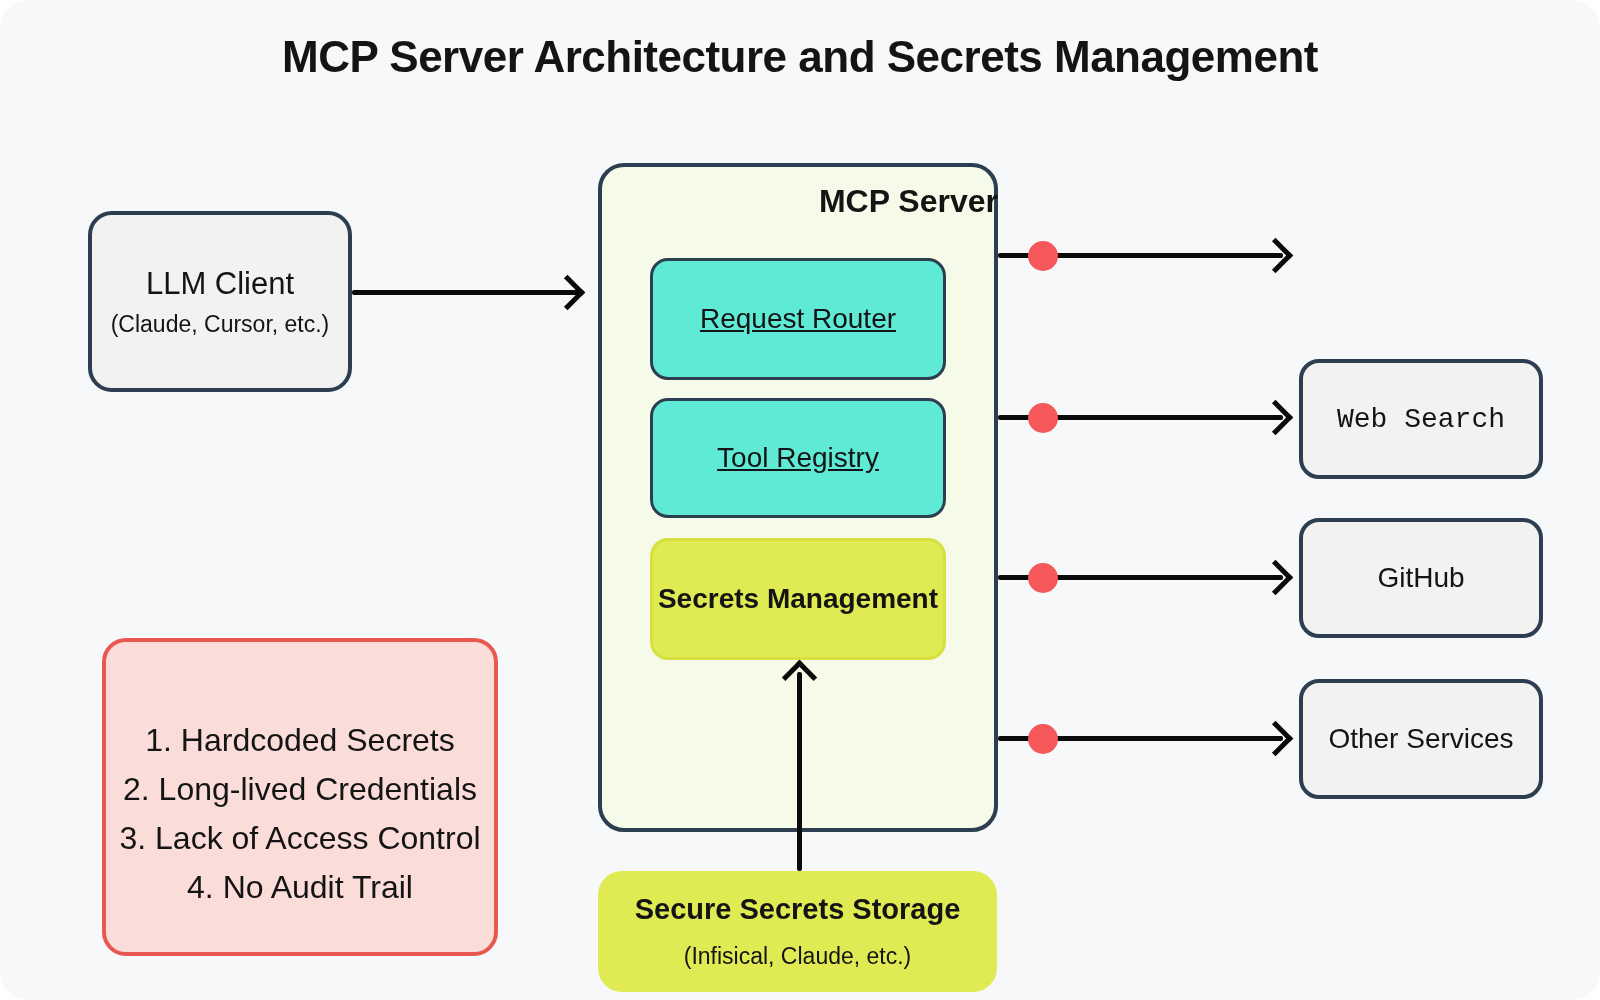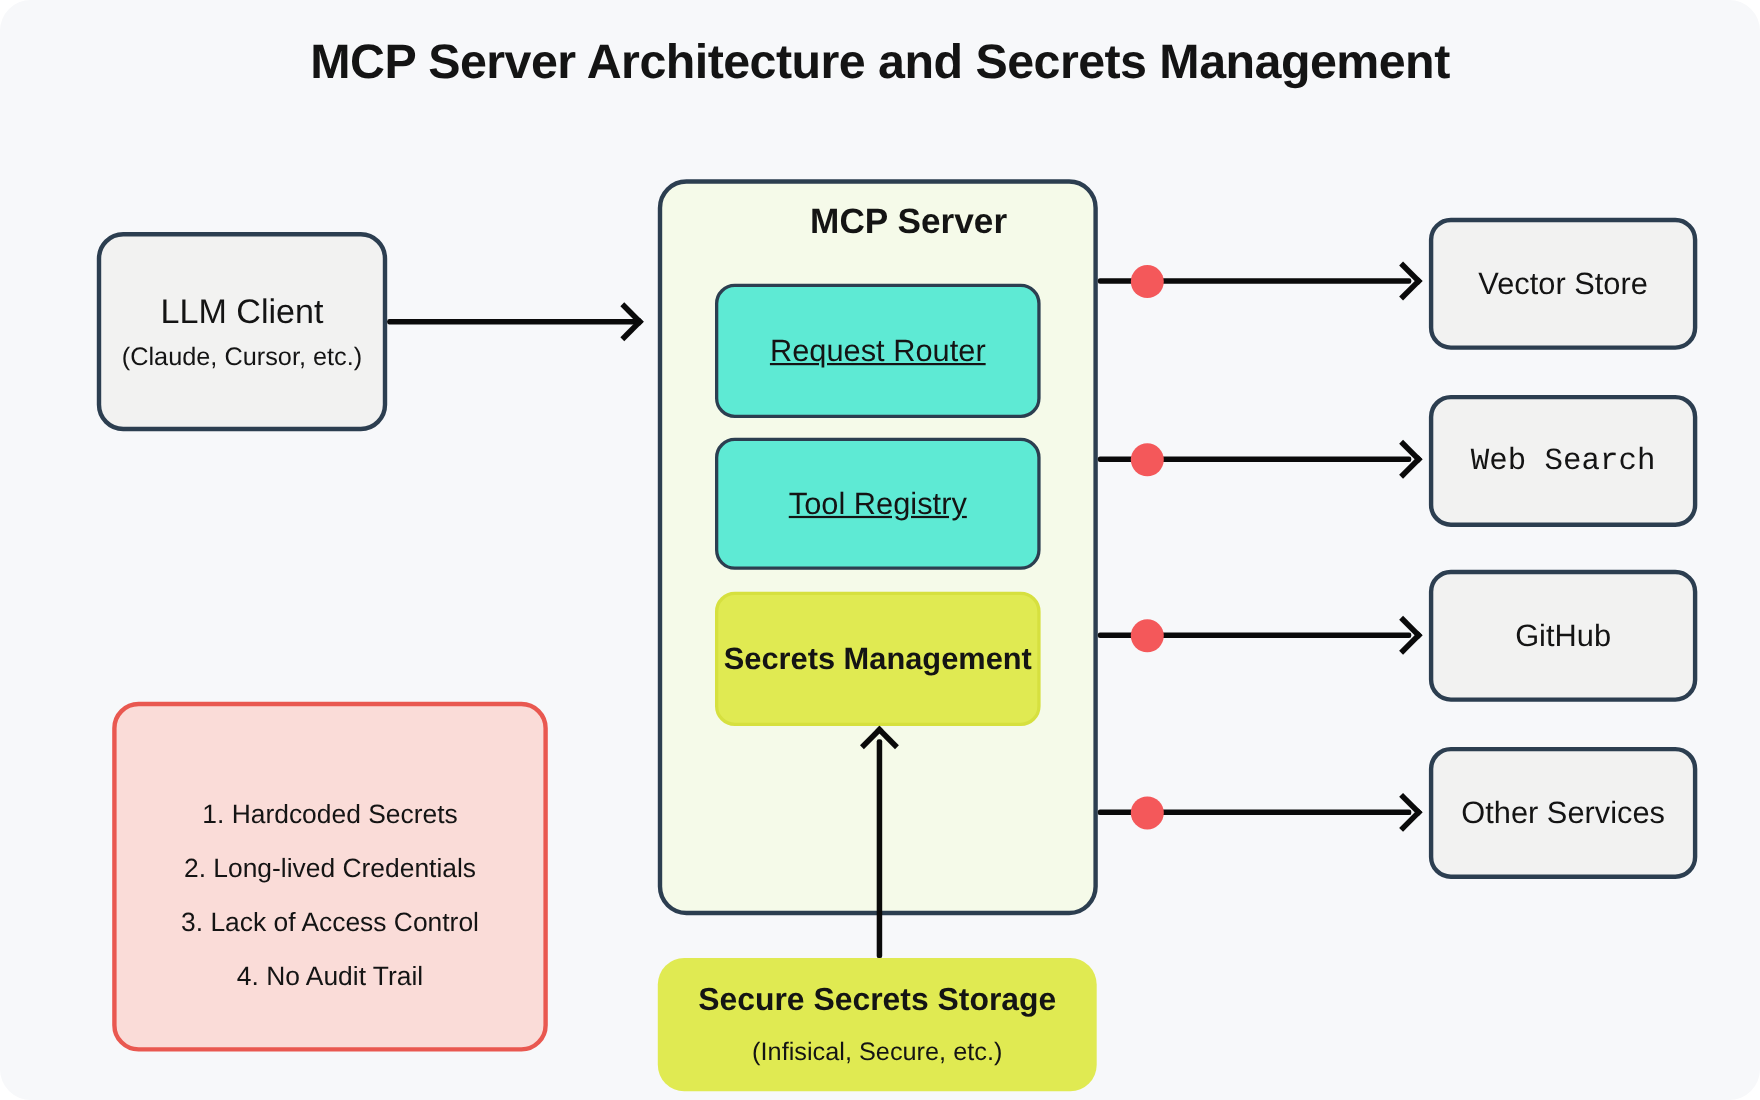--- a/index.html
+++ b/index.html
@@ -21,21 +21,21 @@
   .llm-client{
     left:88px;top:211px;width:264px;height:181px;
     background:#f2f2f1;border:4px solid #2c3e50;border-radius:24px;gap:9px;
   }
   .llm-client .t1{font-size:31px;font-weight:500;}
   .llm-client .t2{font-size:23px;font-weight:400;}
   .mcp-server{
     left:598px;top:163px;width:400px;height:669px;
     box-sizing:border-box;background:#f5fae9;border:4px solid #2c3e50;border-radius:26px;
   }
-  .mcp-title{left:598px;top:183px;width:400px;text-align:center;font-size:32px;font-weight:600;padding-left:28px;}
+  .mcp-title{left:598px;top:183px;width:400px;text-align:right;font-size:32px;font-weight:600;}
   .module{
     box-sizing:border-box;left:650px;width:296px;
     display:flex;align-items:center;justify-content:center;text-align:center;
     font-size:28px;font-weight:500;border-radius:18px;
   }
   .mod-light{background:#5eead4;border:3px solid #2c3e50;text-decoration:underline;}
   .mod-request{top:258px;height:122px;}
   .mod-tools{top:398px;height:120px;}
   .mod-secrets{top:538px;height:122px;background:#e0ea52;border:3px solid #d6e03f;font-weight:600;}
   .service{
@@ -43,21 +43,21 @@
     background:#f2f2f1;border:4px solid #2c3e50;border-radius:20px;
     display:flex;align-items:center;justify-content:center;
     font-size:28px;font-weight:500;text-align:center;
   }
   .security{
     left:102px;top:638px;width:396px;height:318px;box-sizing:border-box;
     background:#fadcd8;border:4px solid #e95850;border-radius:24px;
   }
   .security-title{left:102px;top:656px;width:396px;text-align:center;font-size:31px;font-weight:600;}
   .security-list{left:102px;top:716px;width:396px;display:flex;flex-direction:column;}
-  .security-item{height:49px;line-height:49px;text-align:center;font-size:24px;font-weight:500;}
+  .security-item{height:49px;line-height:49px;text-align:center;font-size:32px;font-weight:500;}
   .storage{
     left:598px;top:871px;width:399px;height:121px;box-sizing:border-box;
     background:#e0ea52;border-radius:24px;gap:17px;
   }
   .storage .t1{font-size:29px;font-weight:600;}
   .storage .t2{font-size:23px;font-weight:400;}
   .secret-required{left:1000px;top:148px;width:240px;text-align:center;
     font-size:30px;font-weight:500;color:#f4585a;}
   
   .hline{height:5px;background:#0a0a0a;border-radius:2px;}
@@ -99,34 +99,33 @@
   <div class="abs dot" style="left:1028px;top:403px;"></div>
 
   <div class="abs hline" style="left:998px;top:575px;width:285px;"></div>
   <div class="abs chev chev-right" style="left:1263px;top:565px;"></div>
   <div class="abs dot" style="left:1028px;top:563px;"></div>
 
   <div class="abs hline" style="left:998px;top:736px;width:285px;"></div>
   <div class="abs chev chev-right" style="left:1263px;top:726px;"></div>
   <div class="abs dot" style="left:1028px;top:724px;"></div>
 
-  <div class="abs service" style="top:198px;">Vector Store</div>
   <div class="abs service" style="top:359px;font-family:Liberation Mono, monospace;">Web Search</div>
   <div class="abs service" style="top:518px;">GitHub</div>
   <div class="abs service" style="top:679px;">Other Services</div>
 
   <div class="abs security"></div>
   <div class="abs security-list">
     <div class="security-item">1. Hardcoded Secrets</div>
     <div class="security-item">2. Long-lived Credentials</div>
     <div class="security-item">3. Lack of Access Control</div>
     <div class="security-item">4. No Audit Trail</div>
   </div>
 
   <div class="abs node storage">
     <div class="t1">Secure Secrets Storage</div>
-    <div class="t2">(Infisical, Secure, etc.)</div>
+    <div class="t2">(Infisical, Claude, etc.)</div>
   </div>
 
   <div class="abs vline" style="left:797px;top:672px;height:199px;"></div>
   <div class="abs chev chev-up" style="left:787px;top:665px;"></div>
 
 </div>
 
 </body></html>

